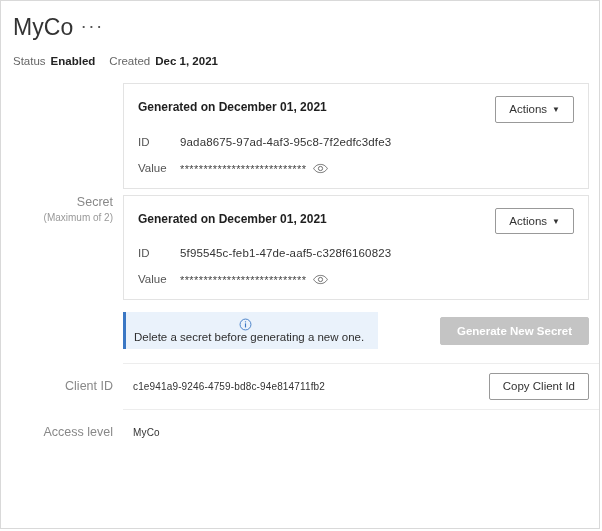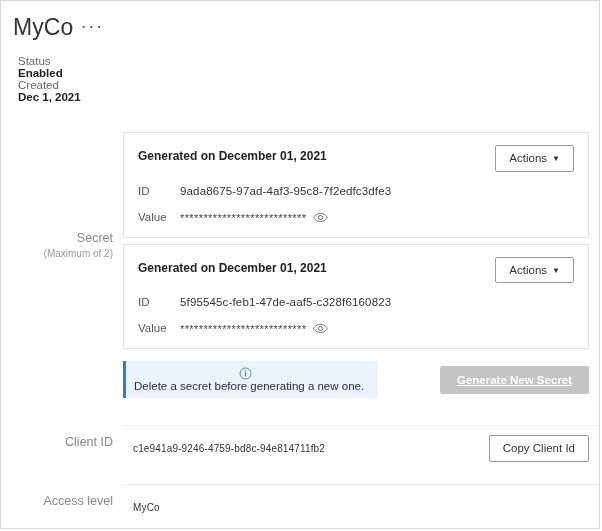--- a/index.html
+++ b/index.html
@@ -46,21 +46,20 @@
     letter-spacing: 1.5px;
     position: relative;
     top: -3px;
   }
   .meta-row {
     margin-top: 15px;
     font-size: 11.5px;
     color: #555555;
     display: flex;
     align-items: baseline;
-    flex-direction: column;
   }
   .meta-label {
     color: #666666;
     font-weight: 400;
   }
   .meta-value {
     color: #222222;
     font-weight: bold;
     margin-left: 5px;
   }
@@ -87,21 +86,20 @@
     display: block;
     font-size: 10px;
     color: #999999;
     margin-top: 3px;
     margin-left: 38px;
   }
   .field-value-col {
     flex: 1 1 auto;
     min-width: 0;
     box-sizing: border-box;
-    margin-top: 13px;
   }
 
   
   .secret-row .field-label-col {
     padding-top: 112px;
   }
   .secret-stack {
     padding-right: 10px;
   }
   .secret-card {
@@ -200,21 +198,20 @@
   .btn-disabled {
     background: #c4c4c4;
     border: 1px solid #c4c4c4;
     color: #ffffff;
     font-weight: bold;
     font-size: 11.5px;
     padding: 7px 16px;
     border-radius: 2px;
     cursor: default;
     white-space: nowrap;
-    text-decoration: underline;
   }
 
   
   .simple-row {
     display: flex;
     align-items: center;
     min-height: 46px;
   }
   .simple-row .field-value-col {
     border-top: 1px solid #ededed;

